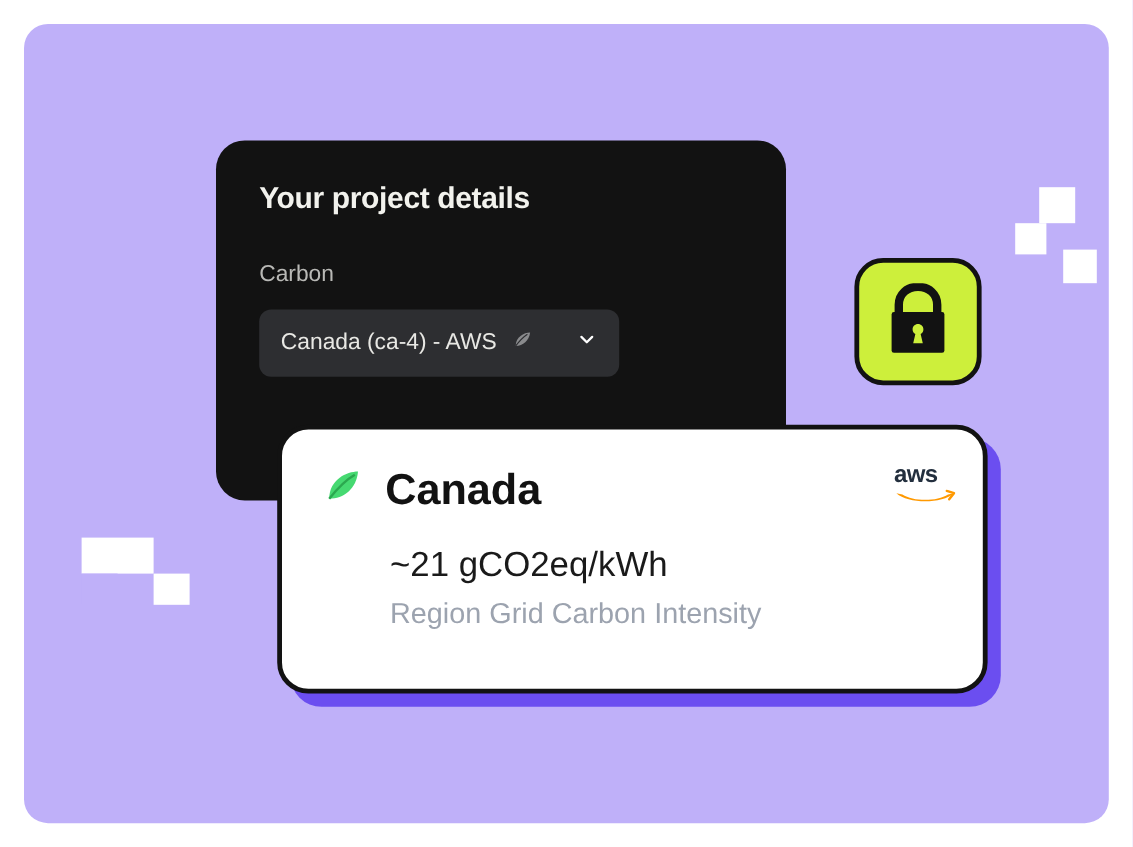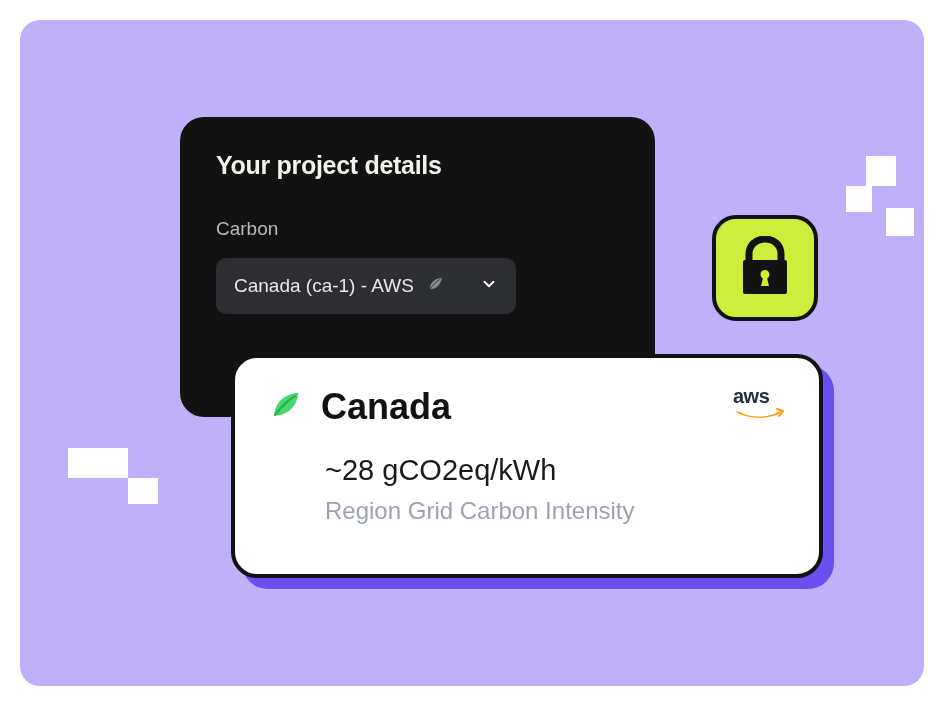--- a/index.html
+++ b/index.html
@@ -74,21 +74,21 @@
       background: #6b4ef0;
       border-radius: 26px;
     }
     .info-card {
       position: absolute;
       top: 334px; left: 211px;
       width: 592px; height: 224px;
       background: #ffffff;
       border: 4px solid #121212;
       border-radius: 26px;
-      padding: 28px 34px 28px 34px;
+      padding: 28px 22px 28px 34px;
     }
     .info-header {
       display: flex;
       align-items: center;
       gap: 20px;
     }
     .info-title {
       font-size: 36px;
       font-weight: 600;
       color: #121212;
@@ -134,21 +134,21 @@
   </style>
 </head>
 <body>
 
 <div class="canvas">
 
   <div class="dark-card">
     <div class="dark-title">Your project details</div>
     <div class="region-label">Carbon</div>
     <div class="region-select">
-      <span class="text">Canada (ca-1) - AWS</span>
+      <span class="text">Canada (ca-4) - AWS</span>
       <span>
         <svg width="18" height="18" viewBox="0 0 24 24" fill="none">
           <path d="M5 19 C5 9, 14 4, 21 4 C20 13, 13 19, 5 19 Z" fill="#8a8b8d"></path>
           <path d="M5 19 C8 15, 12 10, 18 6" stroke="#2d2e31" stroke-width="1.3" fill="none"></path>
         </svg>
       </span>
       <span class="chev">
         <svg width="18" height="18" viewBox="0 0 24 24" fill="none">
           <path d="M6 9 L12 15 L18 9" stroke="#ffffff" stroke-width="2.5" stroke-linecap="round" stroke-linejoin="round"></path>
         </svg>
@@ -178,21 +178,21 @@
       <div class="info-title">Canada</div>
       <div class="aws-logo">
         <div class="aws-text">aws</div>
         <svg class="aws-swoosh" width="52" height="16" viewBox="0 0 52 16">
           <path d="M2 3 C12 12, 40 12, 50 3 L45 4 C36 10, 16 10, 7 4 Z" fill="#ff9900"></path>
           <path d="M44 1 L50 3 L46 8" fill="none" stroke="#ff9900" stroke-width="2" stroke-linecap="round" stroke-linejoin="round"></path>
         </svg>
       </div>
     </div>
     <div class="metric">
-      <div class="metric-value">~28 gCO2eq/kWh</div>
+      <div class="metric-value">~21 gCO2eq/kWh</div>
       <div class="metric-label">Region Grid Carbon Intensity</div>
     </div>
   </div>
 
   <div class="deco-a">
     <div class="sq-white" style="top:0;left:0;width:60px;height:30px;"></div>
     <div class="sq-lav" style="top:30px;left:0;width:30px;height:26px;"></div>
     <div class="sq-white" style="top:30px;left:60px;width:30px;height:26px;"></div>
   </div>
 

